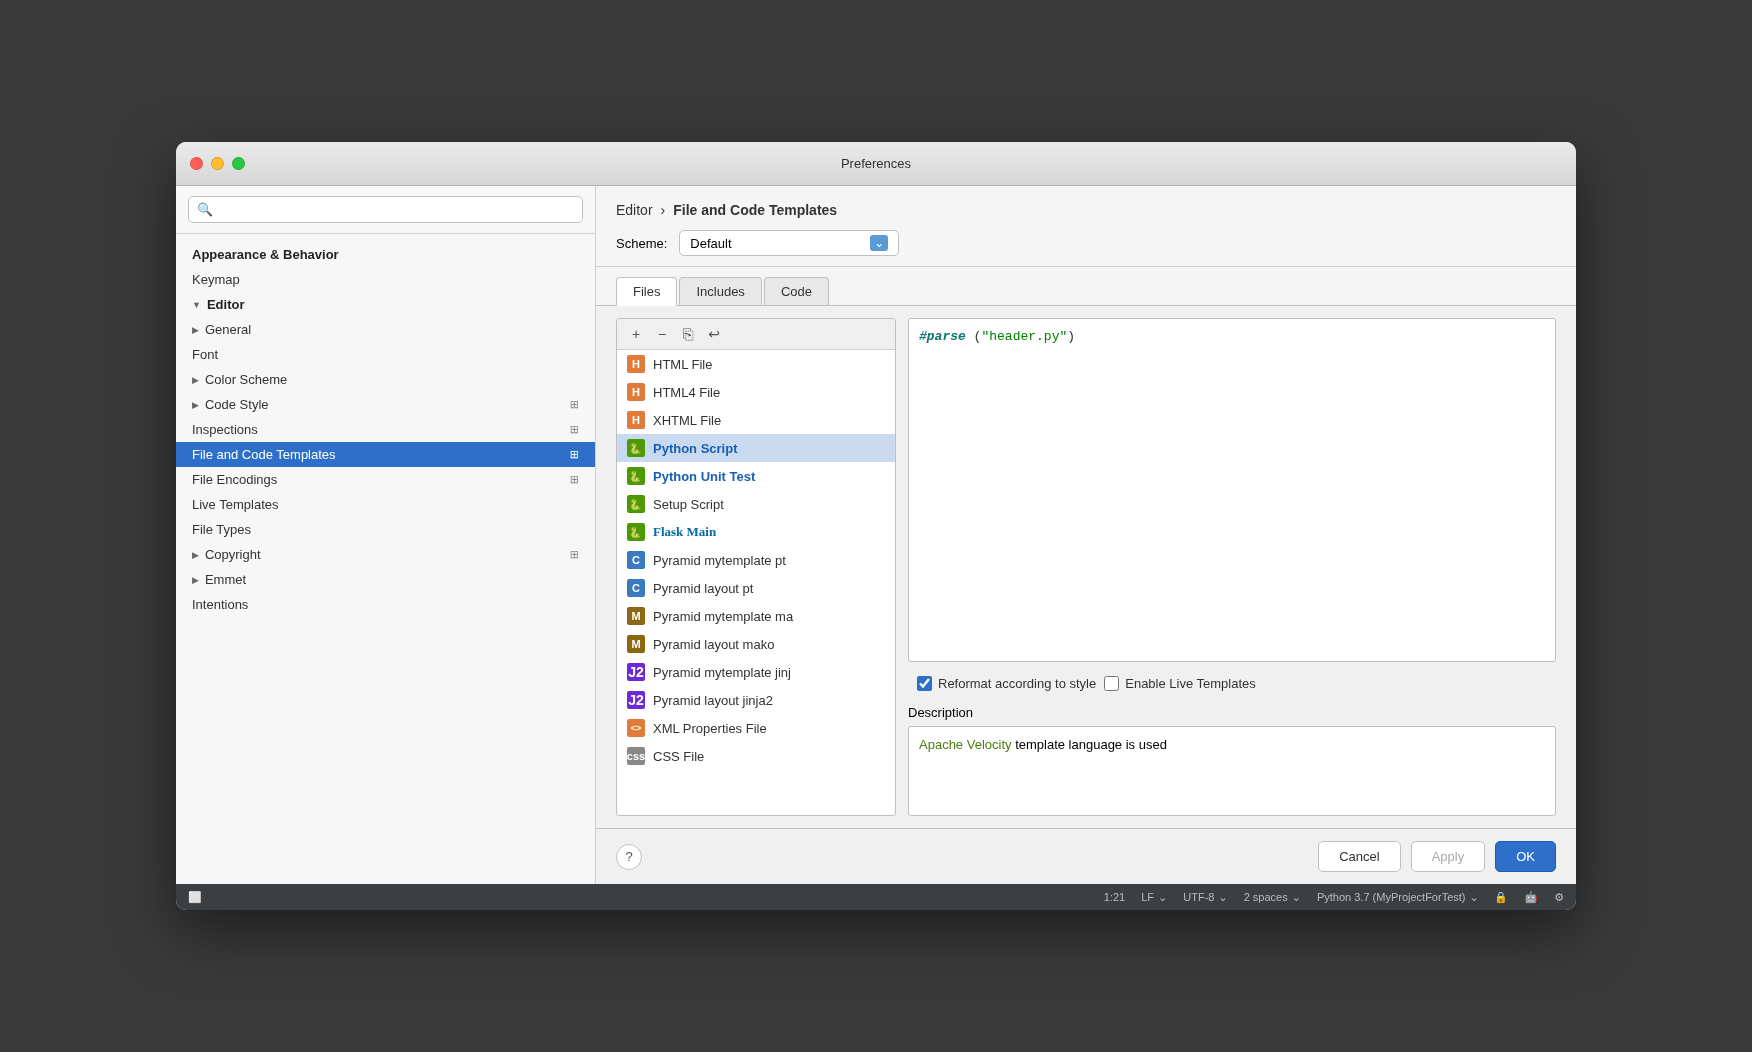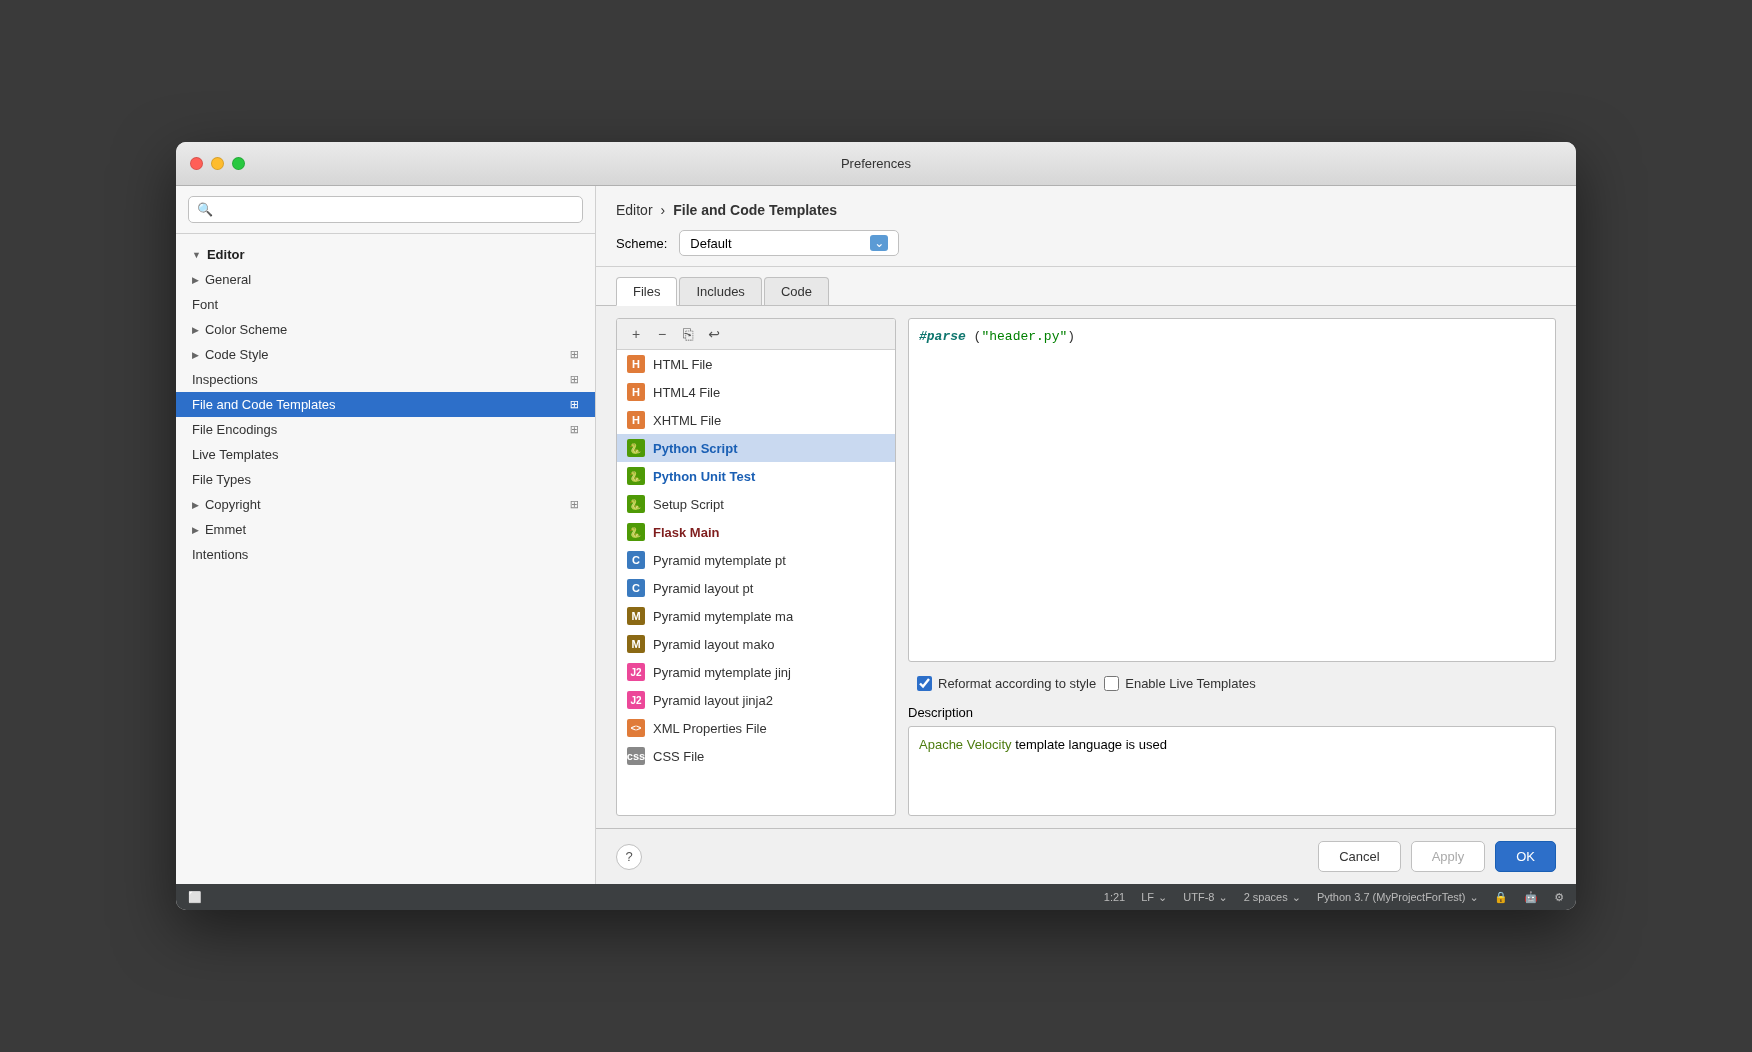--- a/index.html
+++ b/index.html
@@ -259,21 +259,21 @@
       font-size: 11px;
       font-weight: bold;
       border-radius: 2px;
       flex-shrink: 0;
     }
     .file-icon.html { background: #e07b39; color: white; }
     .file-icon.xhtml { background: #e07b39; color: white; }
     .file-icon.python { background: #4e9a06; color: white; font-size: 10px; }
     .file-icon.pyramid-c { background: #3a7abf; color: white; }
     .file-icon.pyramid-m { background: #8b6914; color: white; }
-    .file-icon.pyramid-j { background: #ec4899; color: white; font-size: 10px; }
+    .file-icon.pyramid-j { background: #6d28d9; color: white; font-size: 14px; }
     .file-icon.xml { background: #e07b39; color: white; font-size: 9px; }
     .file-icon.css { background: #888; color: white; font-size: 11px; }
     
     .code-editor {
       flex: 1;
       display: flex;
       flex-direction: column;
       gap: 8px;
     }
     .code-area {
@@ -401,20 +401,26 @@
 
     <div class="sidebar">
       <div class="search-container">
         <div class="search-input-inner">
           <span>🔍</span>
           <span style="color:#999;font-size:12px;"></span>
         </div>
       </div>
       <div class="sidebar-tree">
         <div class="tree-item section-header">
+          <span>Appearance &amp; Behavior</span>
+        </div>
+        <div class="tree-item">
+          <span>Keymap</span>
+        </div>
+        <div class="tree-item section-header">
           <span class="chevron open"></span>
           <span>Editor</span>
         </div>
         <div class="tree-item level1">
           <span class="chevron closed"></span>
           <span>General</span>
         </div>
         <div class="tree-item level1">
           <span>Font</span>
         </div>
@@ -518,21 +524,21 @@
               <div class="template-item">
                 <div class="file-icon python" style="background:#4e9a06;">🐍</div>
                 <span class="item-label" style="color:#1a5fb4;font-weight:600;">Python Unit Test</span>
               </div>
               <div class="template-item">
                 <div class="file-icon python" style="background:#4e9a06;">🐍</div>
                 <span class="item-label">Setup Script</span>
               </div>
               <div class="template-item">
                 <div class="file-icon python" style="background:#4e9a06;">🐍</div>
-                <span class="item-label" style="color:#7f1d1d;font-weight:600;">Flask Main</span>
+                <span class="item-label" style="color:#0369a1;font-weight:600;font-family:Liberation Serif, serif;">Flask Main</span>
               </div>
               <div class="template-item">
                 <div class="file-icon pyramid-c">C</div>
                 <span class="item-label">Pyramid mytemplate pt</span>
               </div>
               <div class="template-item">
                 <div class="file-icon pyramid-c">C</div>
                 <span class="item-label">Pyramid layout pt</span>
               </div>
               <div class="template-item">

